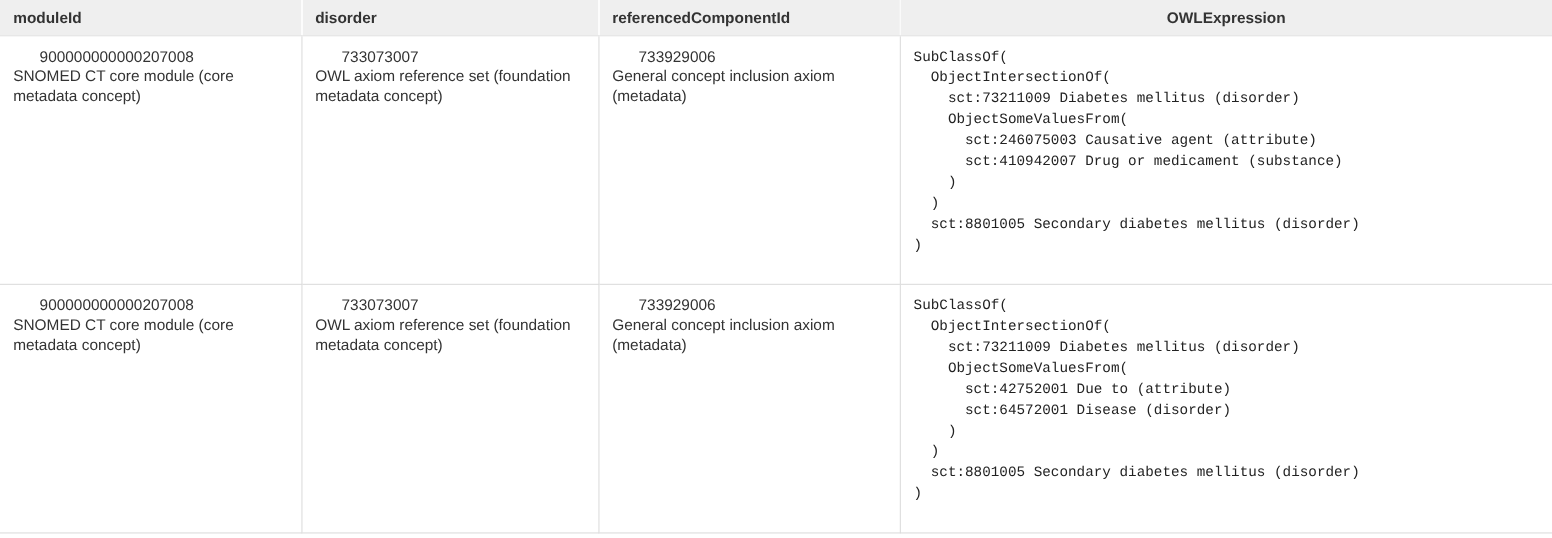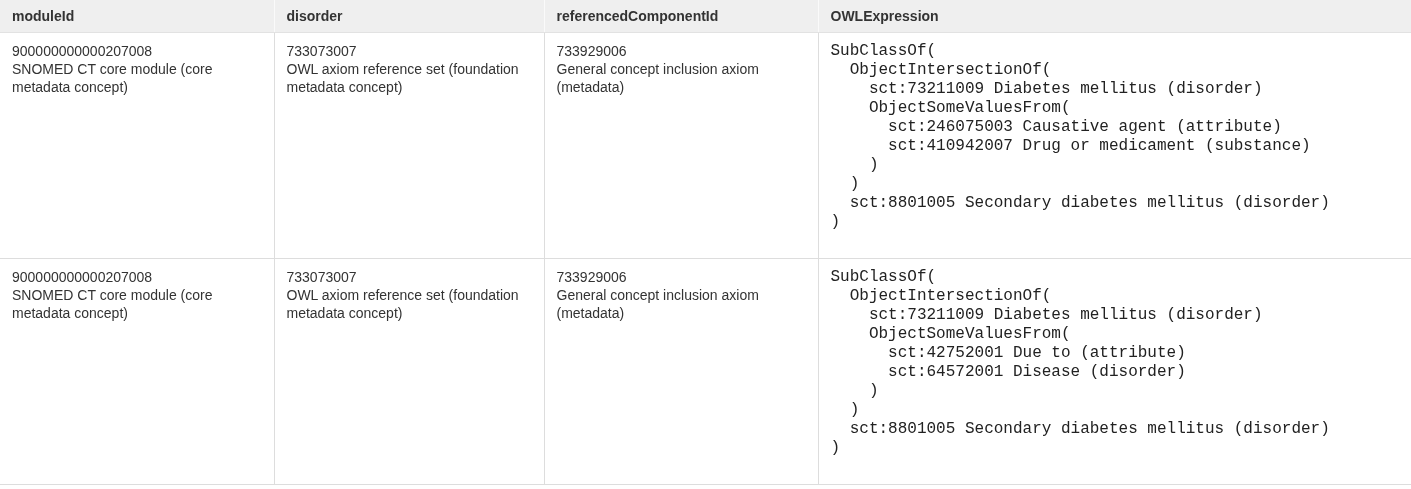--- a/index.html
+++ b/index.html
@@ -28,37 +28,37 @@
     font-weight: bold;
     color: #333333;
     height: 32px;
     padding: 0 12px;
     border-right: 1px solid #fafafa;
     border-bottom: 1px solid #e2e2e2;
     vertical-align: middle;
     white-space: nowrap;
     overflow: hidden;
   }
-  th:last-child { border-right: none; }
+  th:last-child { border-right: none; text-align: center; }
   td {
     vertical-align: top;
     padding: 9px 12px 12px 12px;
     border-right: 1px solid #dddddd;
     border-bottom: 1px solid #dddddd;
     font-size: 14px;
     line-height: 18px;
   }
   td:last-child { border-right: none; }
   tr.data-row td { height: 226px; }
-  .concept-id { display: block; color: #333333; }
+  .concept-id { display: block; color: #333333; margin-left: 24px; }
   .concept-term { display: block; color: #333333; }
   pre.owl {
     margin: 0;
     font-family: "Liberation Mono", "DejaVu Sans Mono", monospace;
-    font-size: 16px;
+    font-size: 13px;
     line-height: 19px;
     color: #222222;
     white-space: pre;
   }
 </style>
 </head>
 <body>
 
 <table class="refset-table">
   <colgroup>

